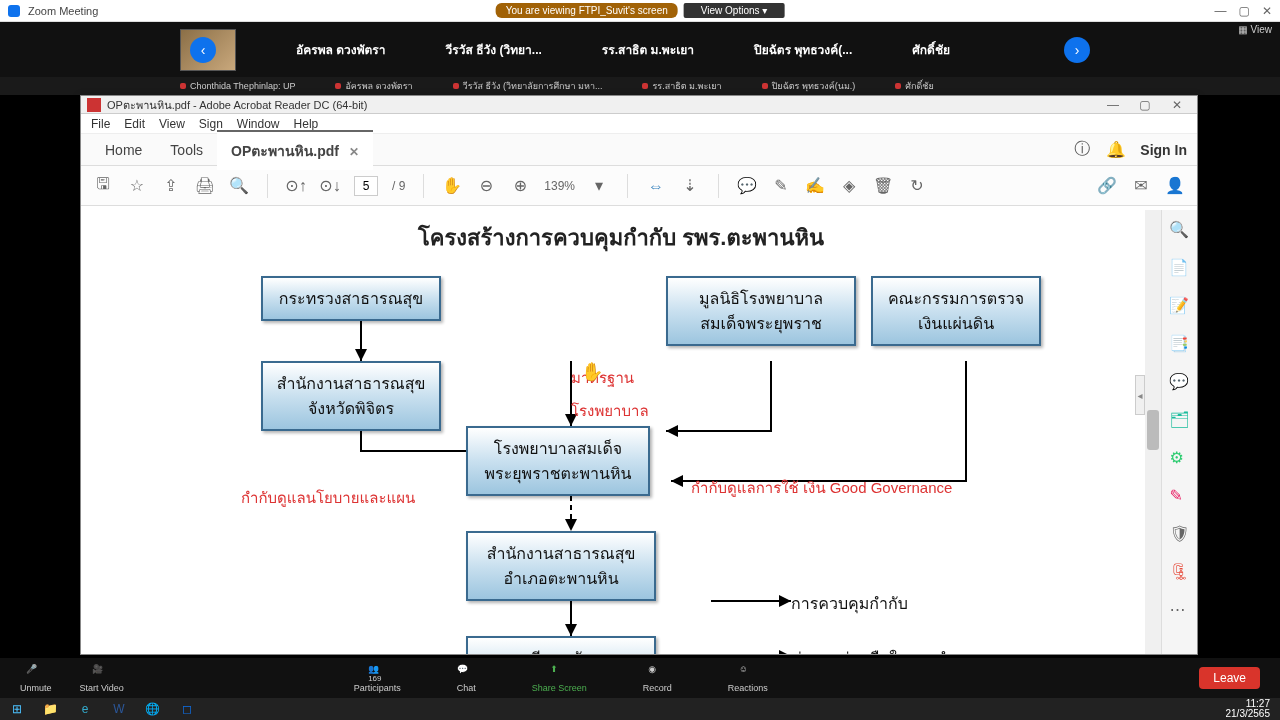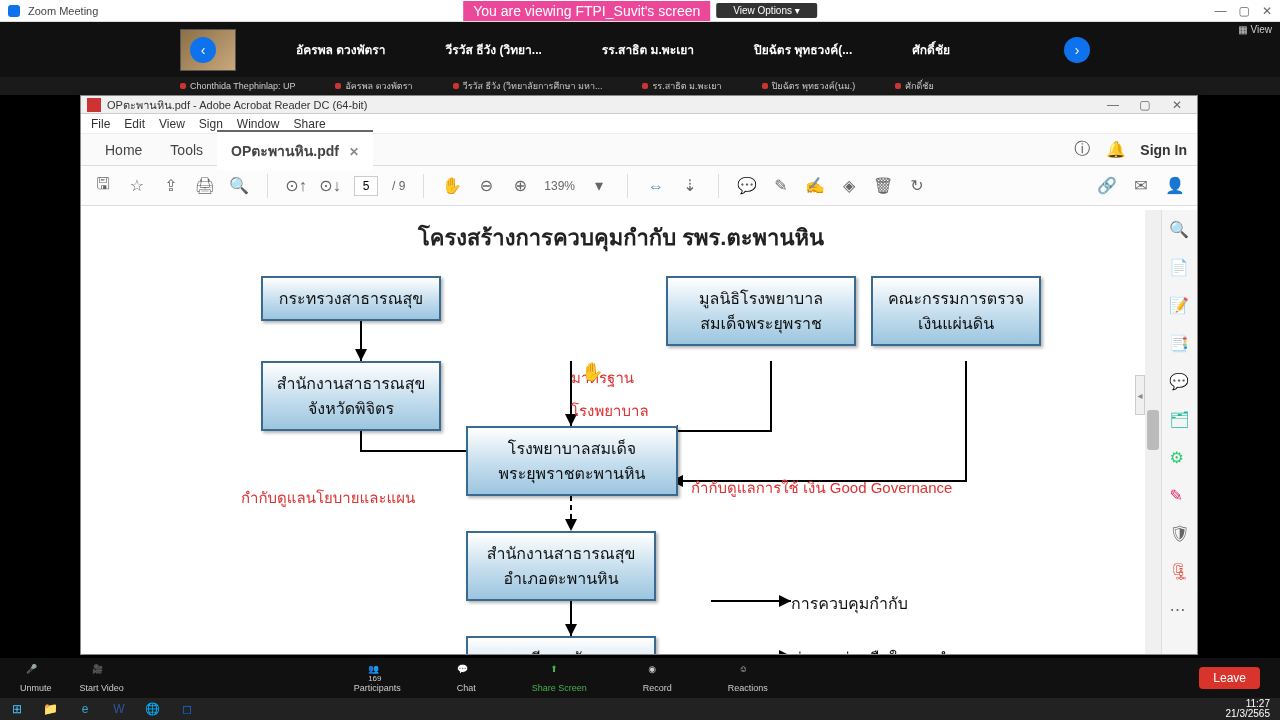--- a/index.html
+++ b/index.html
@@ -2,21 +2,21 @@
 <html><head>
 <meta charset="utf-8">
 <style>
 * { margin: 0; padding: 0; box-sizing: border-box; }
 body { font-family: "Segoe UI", Tahoma, sans-serif; background: #000; width: 1280px; height: 720px; overflow: hidden; position: relative; }
 
 
 .zoom-titlebar { background: #fff; height: 22px; display: flex; align-items: center; padding: 0 8px; font-size: 11px; color: #444; border-bottom: 1px solid #ddd; }
 .zoom-titlebar .title { margin-left: 4px; }
 .zoom-titlebar .center-controls { position: absolute; left: 50%; transform: translateX(-50%); display: flex; gap: 6px; align-items: center; }
-.screen-share-banner { background: #ec4899; color: #fff; padding: 2px 10px; font-size: 14px; border-radius: 0; }
+.screen-share-banner { background: #a16207; color: #fff; padding: 2px 10px; font-size: 10px; border-radius: 6px; }
 .view-options { background: #333; color: #fff; padding: 2px 17px; font-size: 10px; border-radius: 2px; }
 .zoom-titlebar .win-controls { margin-left: auto; display: flex; gap: 12px; font-size: 12px; color: #666; }
 
 
 .zoom-thumbs { background: #111; height: 55px; display: flex; align-items: center; padding: 0 180px; gap: 60px; position: relative; }
 .zoom-view-label { position: absolute; right: 8px; top: 2px; color: #ccc; font-size: 10px; }
 .nav-arrow { width: 26px; height: 26px; border-radius: 50%; background: #0e72ed; color: #fff; display: flex; align-items: center; justify-content: center; font-size: 14px; cursor: pointer; }
 .nav-arrow.left { position: absolute; left: 190px; }
 .nav-arrow.right { position: absolute; right: 190px; }
 .thumb-name { color: #fff; font-size: 12px; font-weight: bold; }
@@ -148,21 +148,21 @@
       <div class="win-btn">✕</div>
     </div>
   </div>
 
   <div class="acrobat-menubar">
     <span>File</span>
     <span>Edit</span>
     <span>View</span>
     <span>Sign</span>
     <span>Window</span>
-    <span>Share</span>
+    <span>Help</span>
   </div>
 
   <div class="acrobat-tabs">
     <div class="acrobat-tab">Home</div>
     <div class="acrobat-tab">Tools</div>
     <div class="acrobat-tab doc">
       <span>OPตะพานหิน.pdf</span><span class="close">✕</span>
     </div>
     <div class="right">
       <span class="icon-btn">ⓘ</span>
@@ -229,21 +229,21 @@
 
         <div class="box" style="left:100px;top:5px;width:180px;">กระทรวงสาธารณสุข</div>
         <div class="box" style="left:505px;top:5px;width:190px;white-space:pre-line;">มูลนิธิโรงพยาบาล
 สมเด็จพระยุพราช</div>
         <div class="box" style="left:710px;top:5px;width:170px;white-space:pre-line;">คณะกรรมการตรวจ
 เงินแผ่นดิน</div>
 
         <div class="box" style="left:100px;top:90px;width:180px;white-space:pre-line;">สำนักงานสาธารณสุข
 จังหวัดพิจิตร</div>
 
-        <div class="box" style="left:305px;top:155px;width:212px;white-space:pre-line;">โรงพยาบาลสมเด็จ
+        <div class="box" style="left:305px;top:155px;width:184px;white-space:pre-line;">โรงพยาบาลสมเด็จ
 พระยุพราชตะพานหิน</div>
         <div class="box" style="left:305px;top:260px;width:190px;white-space:pre-line;">สำนักงานสาธารณสุข
 อำเภอตะพานหิน</div>
         <div class="box" style="left:305px;top:365px;width:190px;white-space:pre-line;">สถานีอนามัยและ
 หน่วยบริการปฐมภูมิ</div>
 
         <div class="redtext" style="left:410px;top:95px;">มาตรฐาน</div>
         <div class="redtext" style="left:410px;top:128px;">โรงพยาบาล</div>
         <div class="redtext" style="left:80px;top:215px;">กำกับดูแลนโยบายและแผน</div>
         <div class="redtext" style="left:530px;top:205px;">กำกับดูแลการใช้ เงิน  Good  Governance</div>

